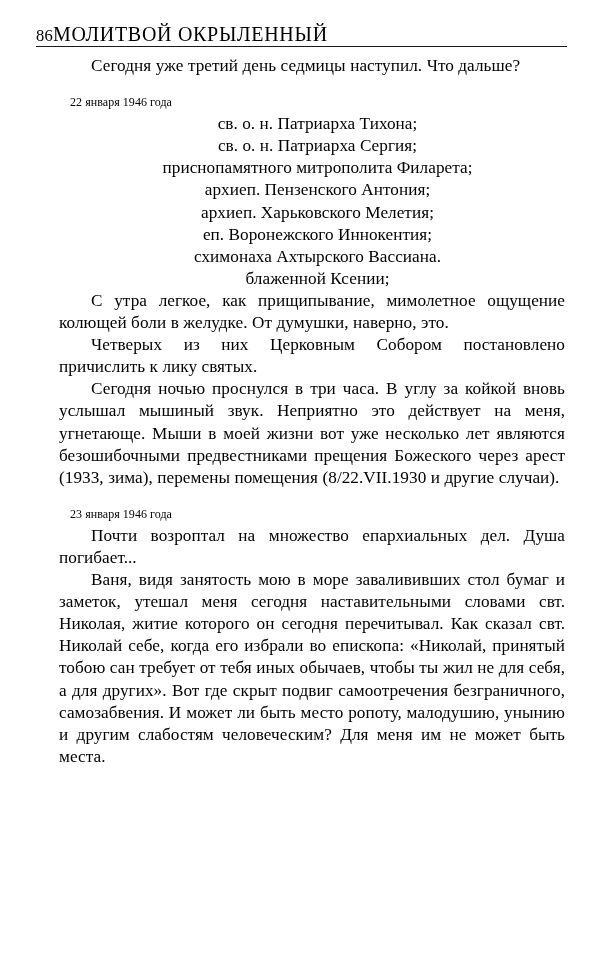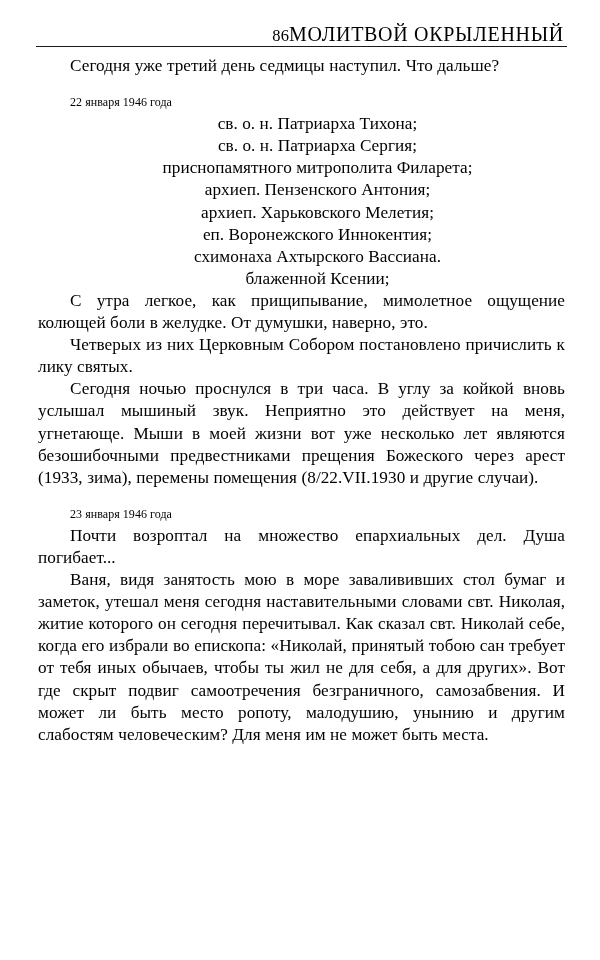--- a/index.html
+++ b/index.html
@@ -27,21 +27,21 @@
 
   
   .header {
     position: absolute;
     left: 36px;
     right: 36px;
     top: 18px;
     height: 26px;
     display: flex;
     align-items: flex-end;
-    justify-content: flex-end;
+    justify-content: flex-start;
   }
   .folio {
     font-size: 16.5px;
     line-height: 1;
     letter-spacing: 0.2px;
     font-weight: 400;
   }
   .running-title {
     font-size: 20px;
     line-height: 1;
@@ -73,20 +73,21 @@
     line-height: 22.1px;
     text-align: justify;
     text-justify: inter-word;
     text-indent: 32px;
     letter-spacing: 0.05px;
     word-spacing: 0.1px;
     hyphens: manual;
   }
   p.body.last-line-left {
     text-align-last: left;
+    margin-left: 21px;
   }
 
   
   p.dateline {
     margin: 0;
     font-size: 12px;
     line-height: 22.1px;
     text-indent: 32px;
     text-align: left;
     letter-spacing: 0.05px;

